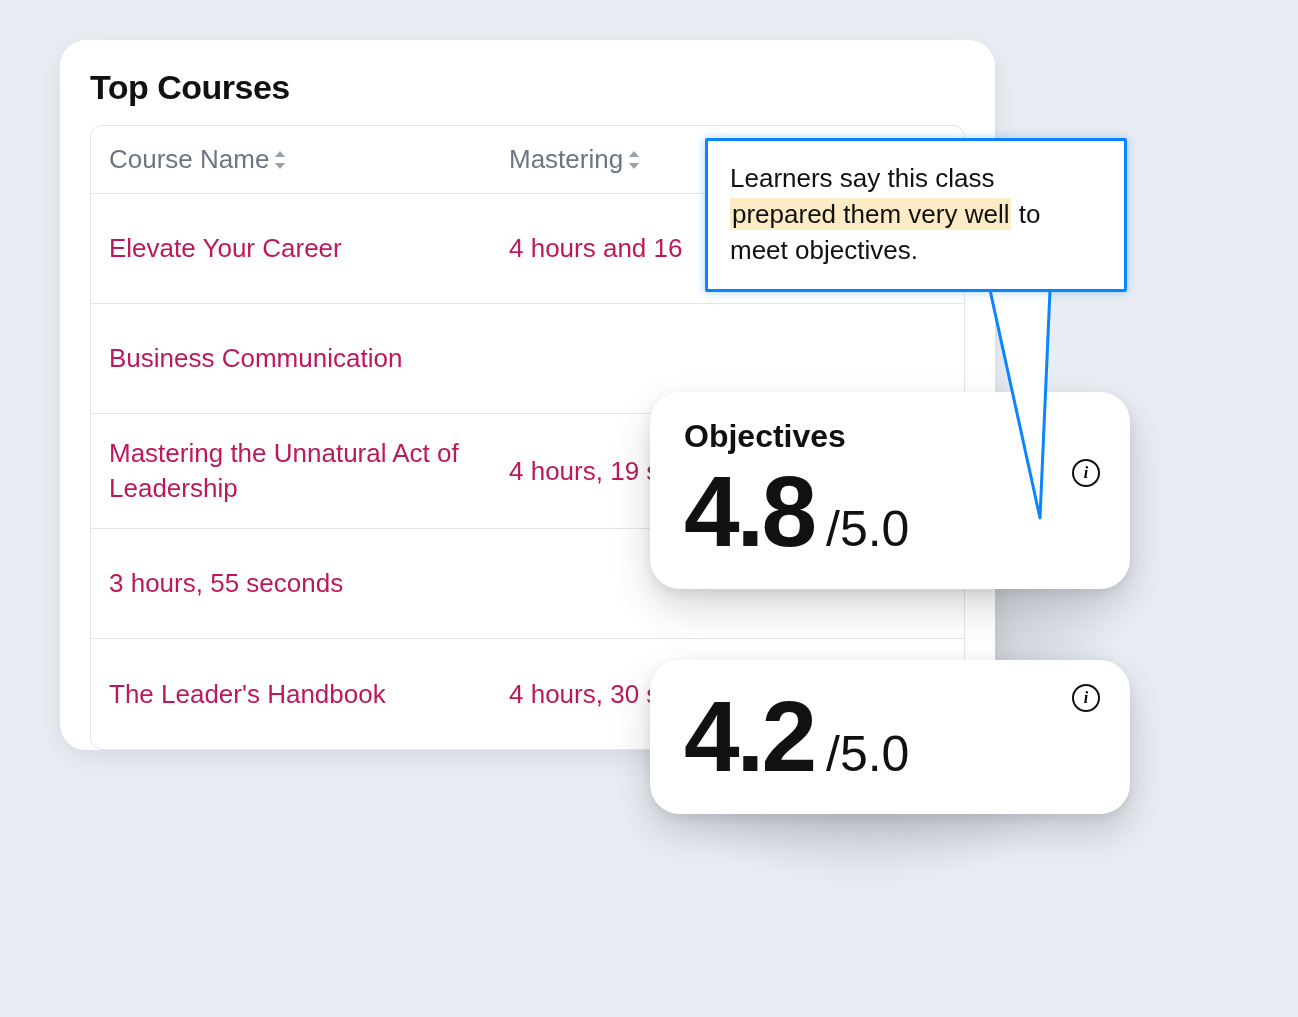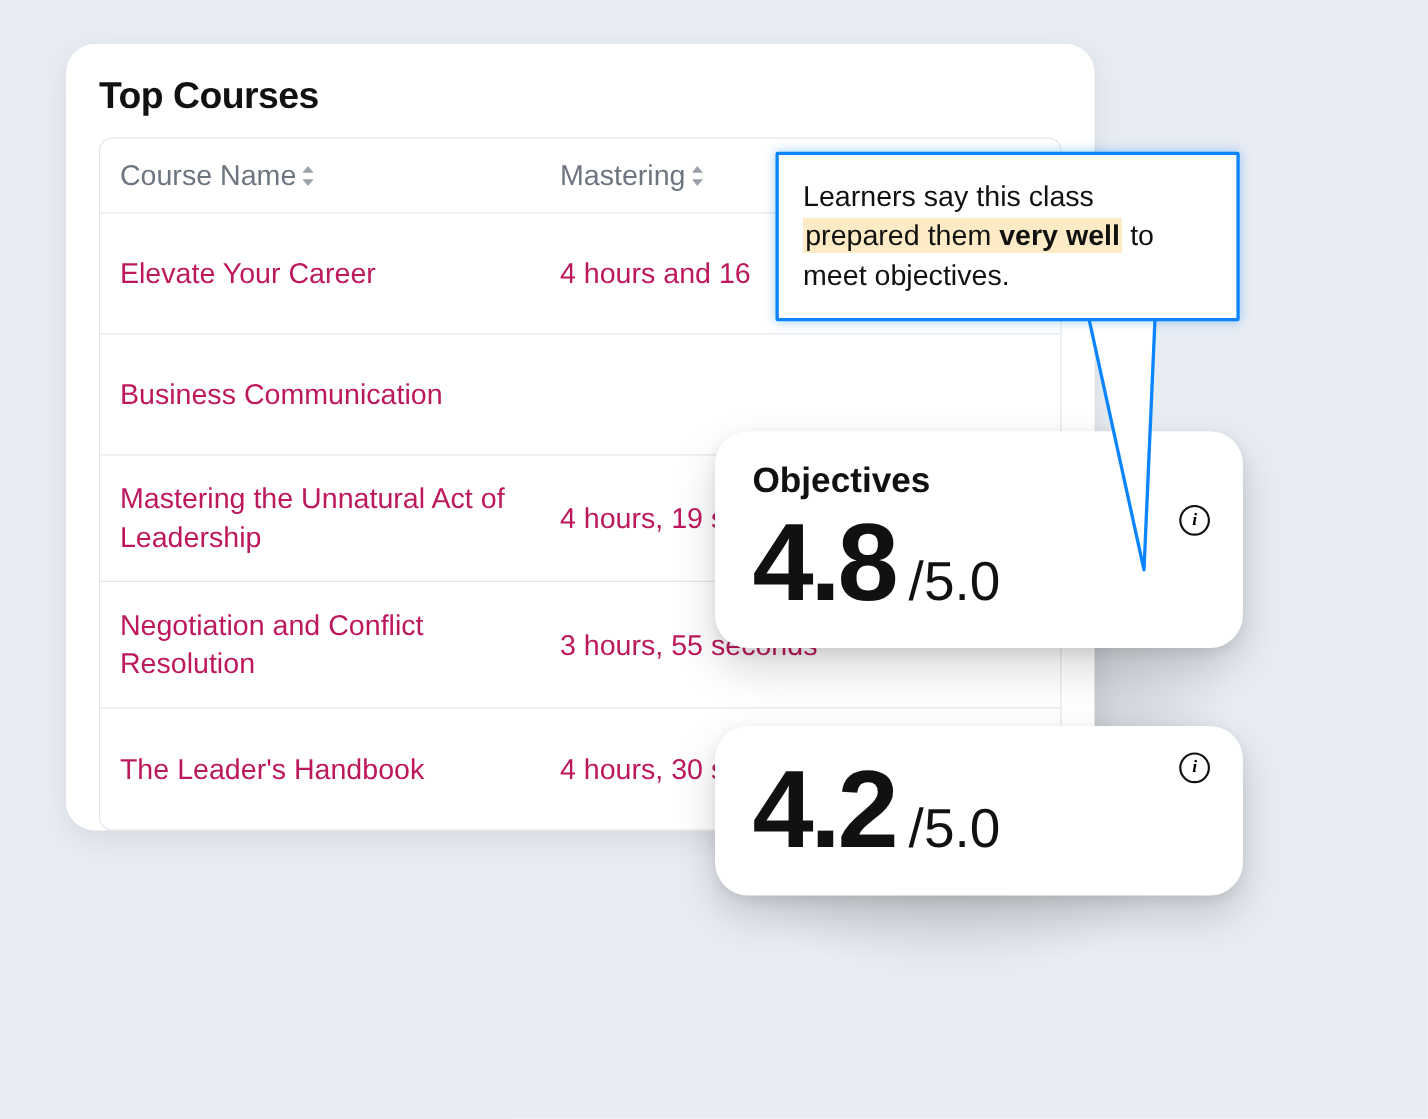--- a/index.html
+++ b/index.html
@@ -95,21 +95,21 @@
       font-size: 26px;
       line-height: 1.38;
       color: #111;
       z-index: 5;
       box-shadow: 0 0 10px rgba(10,132,255,0.35);
     }
     .hl {
       background: #fcebc4;
       padding: 1px 2px;
     }
-    .hl strong { font-weight: 700; }
+    .hl strong { font-weight: 400; }
 
     .tooltip-tail {
       position: absolute;
       left: 980px;
       top: 290px;
       z-index: 4;
       pointer-events: none;
     }
 
     
@@ -203,21 +203,20 @@
       <div class="td td-dur">4 hours and 16</div>
     </div>
     <div class="trow">
       <div class="td td-name">Business Communication</div>
     </div>
     <div class="trow">
       <div class="td td-name">Mastering the Unnatural Act of Leadership</div>
       <div class="td td-dur">4 hours, 19 seconds</div>
     </div>
     <div class="trow">
-      <div class="td td-name">Negotiation and Conflict Resolution</div>
       <div class="td td-dur">3 hours, 55 seconds</div>
     </div>
     <div class="trow">
       <div class="td td-name">The Leader's Handbook</div>
       <div class="td td-dur">4 hours, 30 seconds</div>
     </div>
   </div>
 </div>
 
 <div class="tooltip">

